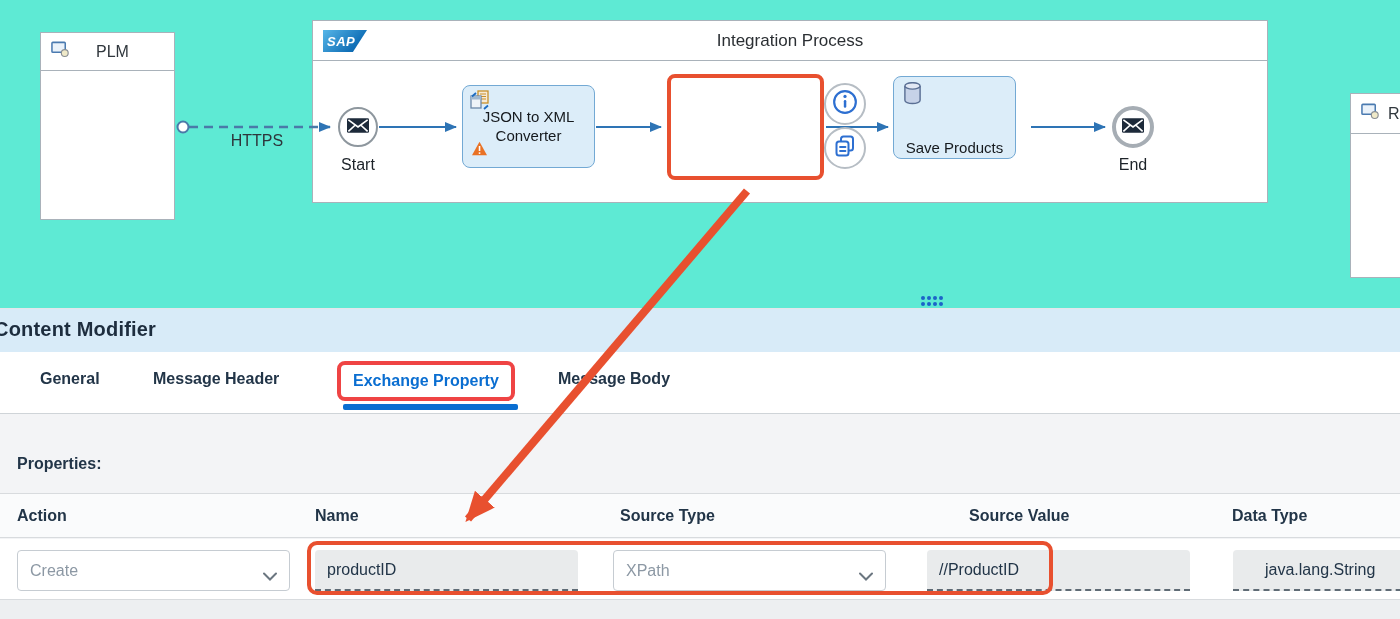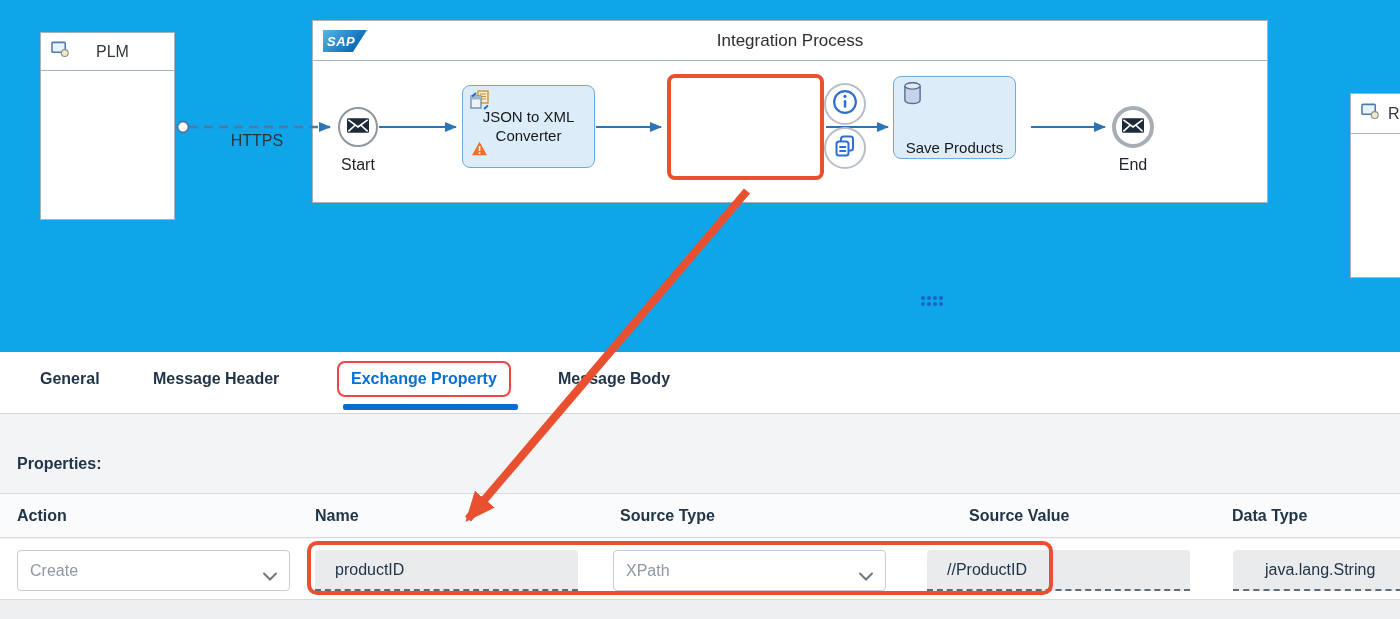--- a/index.html
+++ b/index.html
@@ -1,18 +1,18 @@
 <!DOCTYPE html>
 <html><head>
 <meta charset="utf-8">
 <style>
   * { margin:0; padding:0; box-sizing:border-box; }
   html,body { width:1400px; height:619px; overflow:hidden; background:#fff;
               font-family:"Liberation Sans", sans-serif; }
-  .stage { position:relative; width:1400px; height:619px; overflow:hidden; background:#0ea5e9; }
+  .stage { position:relative; width:1400px; height:619px; overflow:hidden; background:#5eead4; }
   .abs { position:absolute; }
 
   
   .participant { border:1px solid #a9b2ba; background:#fff; }
   .participant .p-head { height:38px; border-bottom:1px solid #a9b2ba;
       display:flex; align-items:center; padding-left:10px; }
   .participant .p-label { font-size:16px; color:#30373d; margin-left:26px; }
 
   
   .process { border:1px solid #a9b2ba; background:#fff; }
@@ -50,21 +50,21 @@
 
   
   .panel-bar { left:0; top:308px; width:1400px; height:44px; background:#d8ebf8;
       border-top:1px solid #e4e7ea; }
   .panel-title { position:absolute; left:-6px; top:9px; font-size:20px; font-weight:bold;
       color:#1d2d3e; letter-spacing:.2px; }
   .tab-bar { left:0; top:352px; width:1400px; height:62px; background:#fff;
       border-bottom:1px solid #cfd4d8; }
   .tab { position:absolute; top:18px; font-size:16px; font-weight:bold; color:#223548;
       cursor:pointer; }
-  .tab-active-box { position:absolute; left:337px; top:9px; border:2px solid #ef4444;
+  .tab-active-box { position:absolute; left:337px; top:9px; border:4px solid #ef4444;
       border-radius:8px; padding:7px 12px; font-size:16px; font-weight:bold; color:#0a6ed1; }
   .tab-underline { position:absolute; left:343px; top:52px; width:175px; height:6px;
       background:#0a6ed1; border-radius:2px; }
 
   .content-area { left:0; top:414px; width:1400px; height:205px; background:#f3f4f6; }
   .props-label { position:absolute; left:17px; top:41px; font-size:16px; font-weight:bold;
       color:#223548;text-align:right; }
   .thead { position:absolute; left:0; top:79px; width:1400px; height:45px; background:#fafbfc;
       border-top:1px solid #d8dbde; border-bottom:1px solid #d8dbde; }
   .th { position:absolute; top:13px; font-size:16px; font-weight:bold; color:#223548; }
@@ -72,21 +72,21 @@
       border-bottom:1px solid #d8dbde; }
   .bottom-band { position:absolute; left:0; top:186px; width:1400px; height:19px;
       background:#edeff1; }
 
   .sel-input { position:absolute; top:11px; height:41px; background:#fff;
       border:1px solid #c6ccd2; border-radius:4px; font-size:16px; color:#8c98a4;
       display:flex; align-items:center; padding-left:12px; }
   .sel-input .chev { position:absolute; right:12px; top:16px; }
   .gray-field { position:absolute; top:11px; height:41px; background:#e9ebec;
       border-radius:4px 4px 0 0; border-bottom:2px dashed #5f6b75; font-size:16px;
-      color:#223548; display:flex; align-items:center; padding-left:20px; }
+      color:#223548; display:flex; align-items:center; padding-left:12px; }
 
   .orange-rect { position:absolute; left:307px; top:127px; width:746px; height:54px;
       border:4px solid #e8502f; border-radius:10px; pointer-events:none; }
 
   svg.overlay { position:absolute; left:0; top:0; pointer-events:none; }
 </style>
 </head>
 <body>
 
 <div class="stage">
@@ -214,20 +214,23 @@
     <i></i>
       <i></i>
       <i></i>
       <i></i>
       <i></i>
       <i></i>
       <i></i>
       <i></i>
   </div>
 
+  <div class="abs panel-bar">
+    <div class="panel-title">Content Modifier</div>
+  </div>
 
   <div class="abs tab-bar">
     <div class="tab" style="left:40px;">General</div>
     <div class="tab" style="left:153px;">Message Header</div>
     <div class="tab-active-box">Exchange Property</div>
     <div class="tab" style="left:558px;">Message Body</div>
     <div class="tab-underline"></div>
   </div>
 
   <div class="abs content-area">

